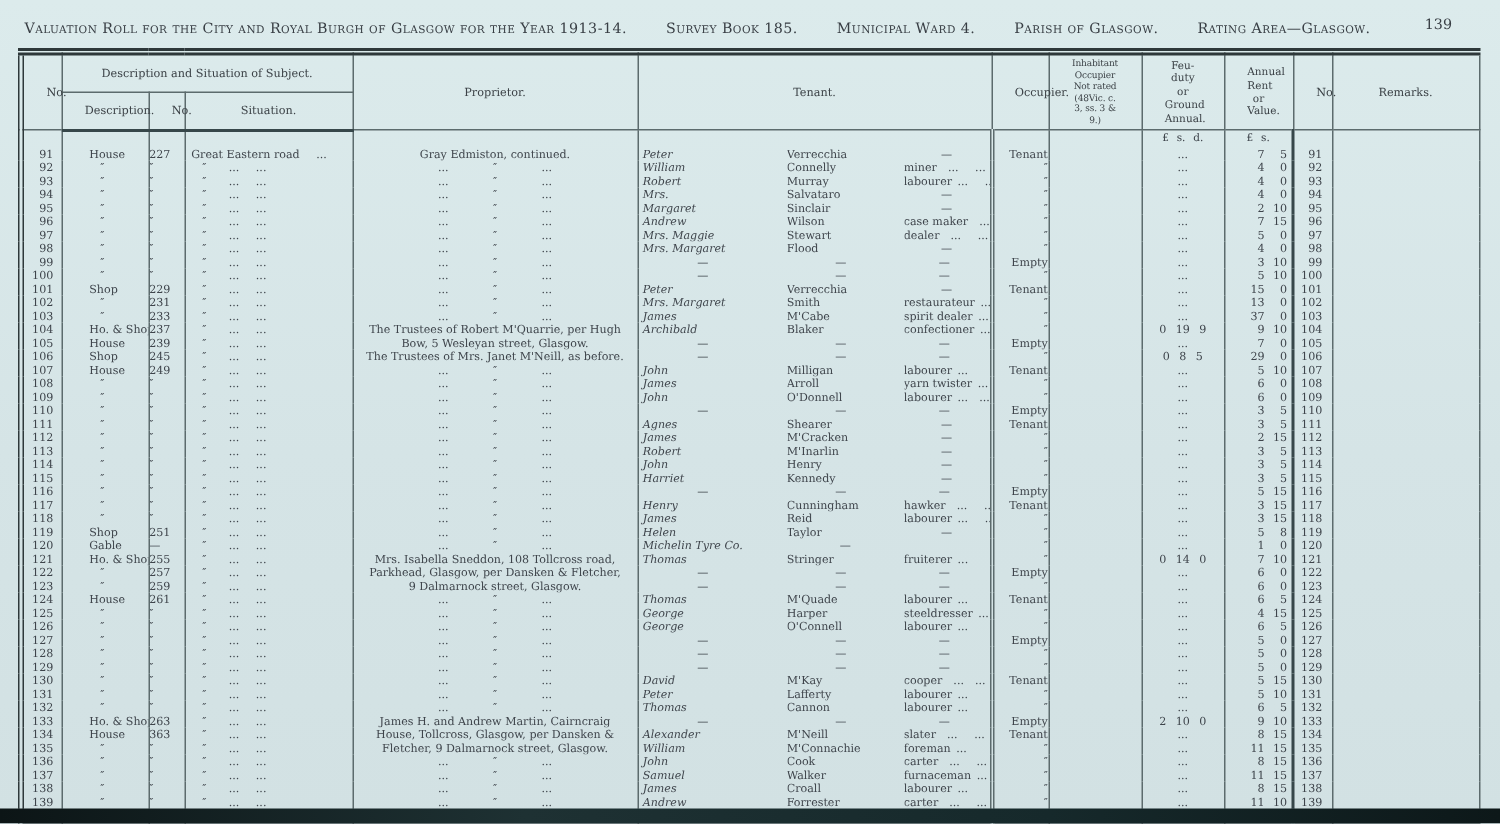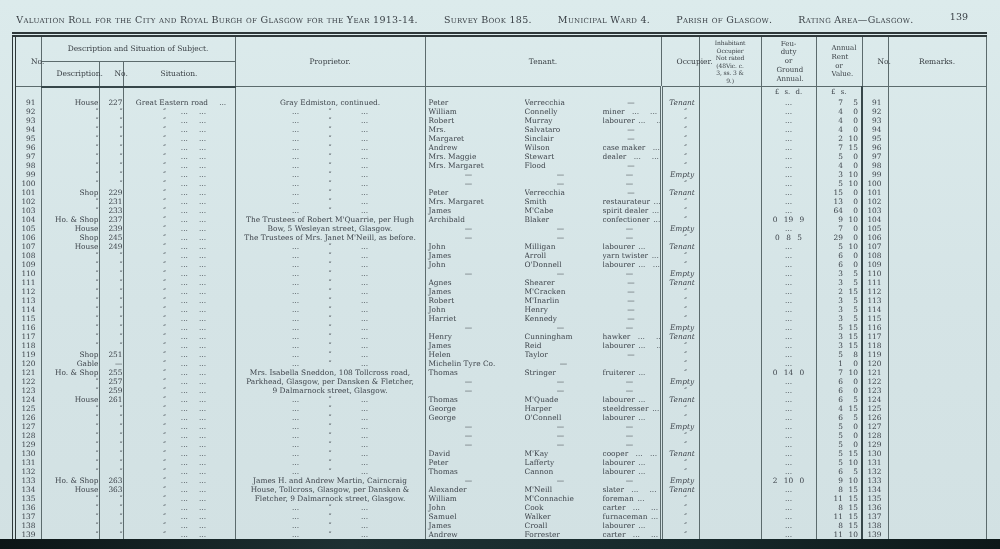--- a/index.html
+++ b/index.html
@@ -42,33 +42,33 @@
   th.small{font-size:7px;}
   th.tiny{font-size:6px;letter-spacing:-.1px;overflow:hidden;}
   tbody td{
     border-left:1px solid #5c6b6d;border-right:1px solid #5c6b6d;
     border-top:none;border-bottom:none;
     height:9px;line-height:9px;padding:0;overflow:hidden;
     vertical-align:middle;
   }
   tbody tr.currency-row td{height:10px;line-height:10px;font-size:7px;margin-top:39px;}
   .c0{text-align:right;padding-right:5px;}
-  .c1{text-align:right;padding-left:5px;white-space:pre;}
-  .c2{text-align:right;white-space:pre;}
-  .c3{text-align:center;padding-left:4px;white-space:pre;}
+  .c1{text-align:left;padding-left:18px;white-space:pre;}
+  .c2{text-align:left;white-space:pre;}
+  .c3{text-align:left;padding-left:4px;white-space:pre;}
   .c4{text-align:center;white-space:pre;}
-  .c6{text-align:center;padding-left:3px;white-space:pre;border-left:3px double #5c6b6d;font-style:italic;}
+  .c6{text-align:right;padding-left:3px;white-space:pre;border-left:3px double #5c6b6d;}
   .c8{text-align:center;white-space:pre;word-spacing:4px;}
   .c9{text-align:right;}
   .c10{text-align:right;padding-right:6px;border-left:2px solid #37474a;}
   .rl{display:inline-block;width:22px;text-align:right;}
   .rs{display:inline-block;width:15px;text-align:right;padding-right:3px;}
   .tn{display:flex;width:100%;}
   .ts{display:inline-block;overflow:hidden;white-space:pre;}
-  .ts0{width:86px;padding-left:3px;}
+  .ts0{width:86px;padding-left:3px;font-style:italic;}
   .ts1{width:78px;margin-left:10px;}
   .ts2{flex:1;}
   .ts.dash{text-align:center;padding-left:0;}
   .feu-cur{text-align:center;word-spacing:3px;}
   .rent-cur{text-align:center;word-spacing:3px;}
   
   .bottom-strip{
     position:absolute;left:0;right:0;bottom:0;height:10px;
     background:linear-gradient(90deg,#0c1516 0%,#1e3133 35%,#16292b 70%,#0d1819 100%);
   }
@@ -390,21 +390,21 @@
           <td class="c5">
             <div class="tn">
               <span class="ts ts0">James</span>
               <span class="ts ts1">M'Cabe</span>
               <span class="ts ts2">spirit dealer ...</span>
             </div>
           </td>
           <td class="c6">  ″</td>
           <td class="c7"></td>
           <td class="c8">...</td>
-          <td class="c9"><span class="rl">64</span><span class="rs">0</span></td>
+          <td class="c9"><span class="rl">37</span><span class="rs">0</span></td>
           <td class="c10">103</td>
           <td class="c11"></td>
         </tr>
         <tr>
           <td class="c0">104</td>
           <td class="c1">Ho. &amp; Shop</td>
           <td class="c2">237</td>
           <td class="c3">  ″  ...  ...</td>
           <td class="c4">The Trustees of Robert M'Quarrie, per Hugh</td>
           <td class="c5">

